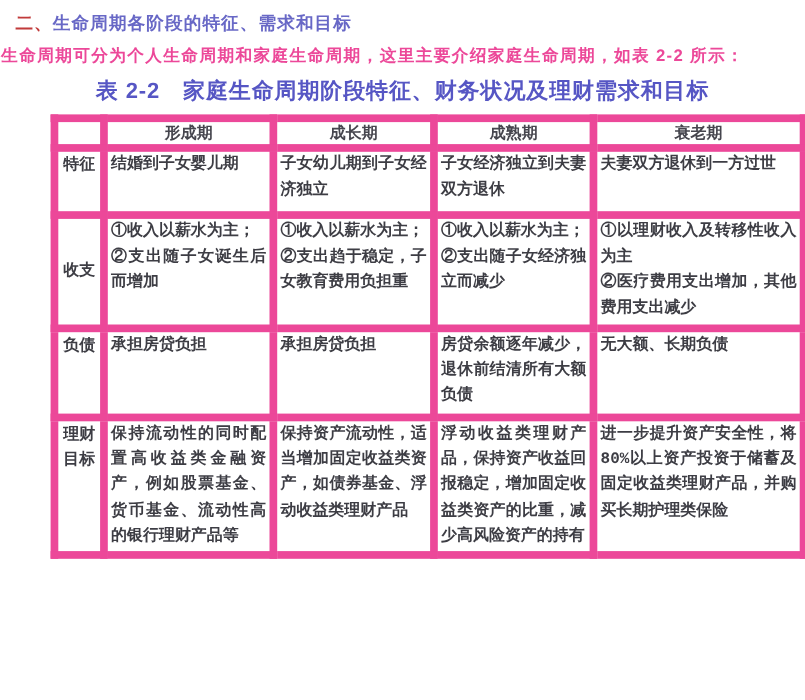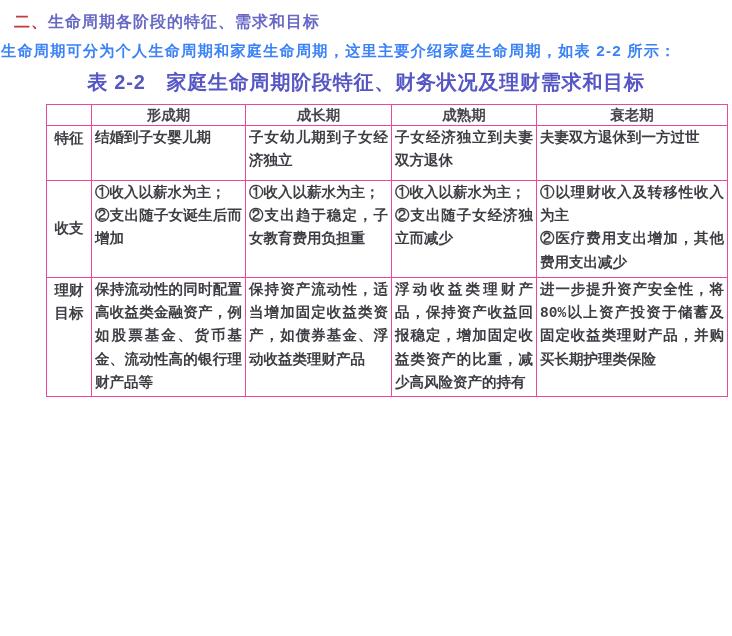--- a/index.html
+++ b/index.html
@@ -20,40 +20,40 @@
     letter-spacing: 1px;
     line-height: 1.2;
     white-space: nowrap;
   }
   .heading .num { color: #c13b3b; }
   .heading .txt { color: #6868c6; }
   .intro {
     margin: 10px 16px 0 1px;
     font-size: 15.2px;
     letter-spacing: 1.2px;
-    color: #3b82f6;
+    color: #ec4899;
     line-height: 1.3;
     white-space: nowrap;
   }
   .caption {
     margin: 8px 0 0 0;
     text-align: center;
     font-size: 20px;
     letter-spacing: 0.8px;
     color: #5656c4;
   }
   table.lifecycle {
     margin: 8px 0 0 46px;
     width: 681px;
     border-collapse: collapse;
     table-layout: fixed;
   }
   table.lifecycle th,
   table.lifecycle td {
-    border: 1px solid #ec4899;
+    border: 7px solid #ec4899;
     font-weight: bold;
     color: #3d3d44;
     vertical-align: top;
     padding: 1px 3px;
     font-size: 14.5px;
     line-height: 1.6;
     overflow: hidden;
   }
   table.lifecycle thead th {
     text-align: center;
@@ -135,20 +135,35 @@
         <td class="bodycell">
           <div class="para">①收入以薪水为主；</div>
           <div class="para">②支出随子女经济独立而减少</div>
         </td>
         <td class="bodycell">
           <div class="para">①以理财收入及转移性收入为主</div>
           <div class="para">②医疗费用支出增加，其他费用支出减少</div>
         </td>
       </tr>
       <tr>
+        <td class="rowlabel">负债</td>
+        <td class="bodycell">
+          <div class="para">承担房贷负担</div>
+        </td>
+        <td class="bodycell">
+          <div class="para">承担房贷负担</div>
+        </td>
+        <td class="bodycell">
+          <div class="para">房贷余额逐年减少，退休前结清所有大额负债</div>
+        </td>
+        <td class="bodycell">
+          <div class="para">无大额、长期负债</div>
+        </td>
+      </tr>
+      <tr>
         <td class="rowlabel">理财目标</td>
         <td class="bodycell">
           <div class="para">保持流动性的同时配置高收益类金融资产，例如股票基金、货币基金、流动性高的银行理财产品等</div>
         </td>
         <td class="bodycell">
           <div class="para">保持资产流动性，适当增加固定收益类资产，如债券基金、浮动收益类理财产品</div>
         </td>
         <td class="bodycell">
           <div class="para">浮动收益类理财产品，保持资产收益回报稳定，增加固定收益类资产的比重，减少高风险资产的持有</div>
         </td>

